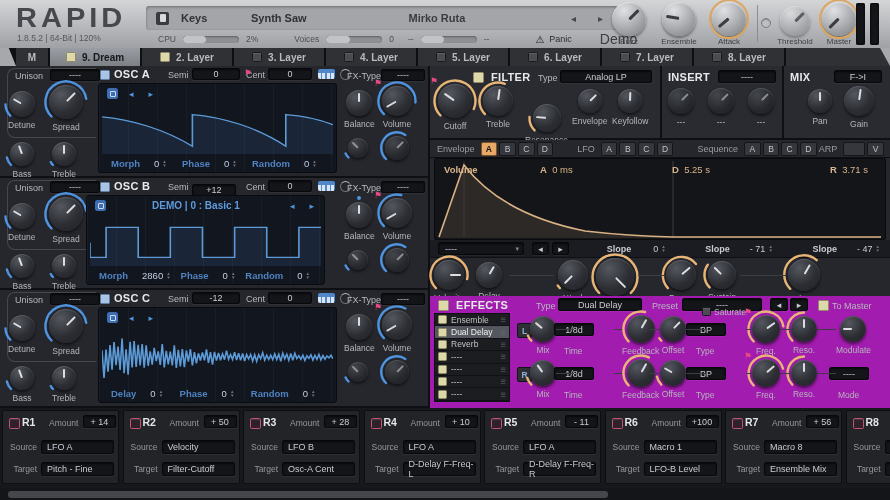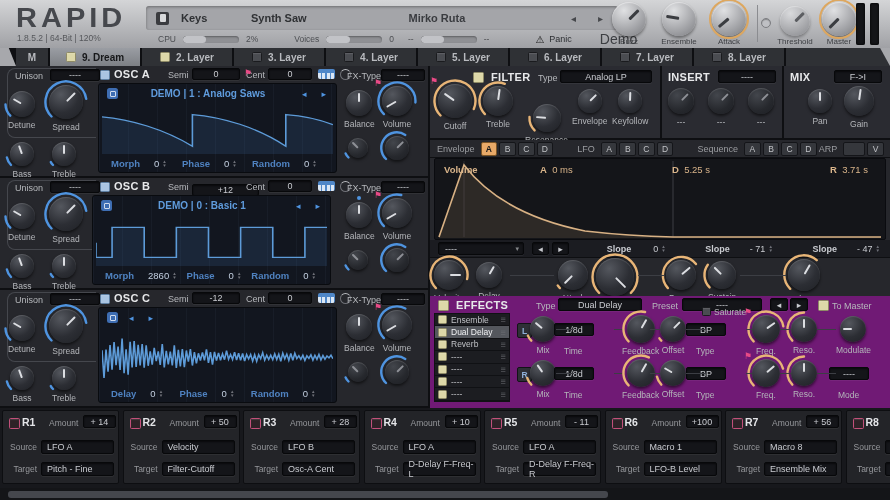--- a/index.html
+++ b/index.html
@@ -101,21 +101,21 @@
   .ltab{width:19px;height:12px;margin-right:2px;background:#35373c;border:1px solid #141519;border-radius:2px;
         display:flex;align-items:center;justify-content:center;font-size:8.5px;color:#c0c2c6;}
   .ltab.on{background:#e8a968;color:#17181a;font-weight:bold;border-color:#7c5526;}
   #envgraph{position:absolute;left:434px;top:92px;width:452px;height:82px;background:#141519;
             border:1px solid #0a0b0f;border-radius:2px;box-sizing:border-box;}
   #envgraph .gl{position:absolute;font-size:9.5px;color:#d9b48a;}
   #envctrl{position:absolute;left:430px;top:174px;width:460px;height:18px;background:#1b1c21;
            display:flex;align-items:center;font-size:9px;color:#c9cbd0;box-sizing:border-box;padding:0 8px;border-bottom:1px solid #0e0f12;}
   #envknobs{position:absolute;left:430px;top:192px;width:460px;height:38px;background:#26272c;}
   .linkln{position:absolute;height:1px;background:#3c3e44;}
-  #effects{position:absolute;left:430px;top:230px;width:460px;height:112px;background:#701a75;}
+  #effects{position:absolute;left:430px;top:230px;width:460px;height:112px;background:#a21caf;}
   #fxlist{position:absolute;left:4px;top:17px;width:76px;background:#1c1d21;border:1px solid #101114;box-sizing:border-box;}
   .fxrow{display:flex;align-items:center;gap:4px;height:11.4px;padding:0 3px;border-bottom:1px solid #101114;font-size:8.5px;color:#c0c2c6;}
   .fxrow.sel{background:#54575d;color:#f0f1f3;}
   .fxrow .chk{width:7px;height:7px;}
   .fxrow .dots{margin-left:auto;color:#6e7076;font-size:6px;}
   .badge{position:absolute;width:13px;height:13px;background:#2e3036;border:1px solid #121317;border-radius:2px;
          color:#8fb0d8;font-size:8.5px;font-weight:bold;display:flex;align-items:center;justify-content:center;}
   
   #matrix{position:absolute;left:0;top:408px;width:890px;height:80px;background:#17181c;}
   .slot{position:absolute;top:2px;height:74px;width:117px;background:#232428;border:1px solid #0d0e11;border-radius:2px;box-sizing:border-box;}
@@ -313,21 +313,20 @@
       <span class="lbl" style="position:absolute;left:168px;top:4px;">Semi</span>
       <div class="vbox" style="position:absolute;left:192px;top:2px;width:48px;height:12px;">0</div>
       <i class="flagp" style="position:absolute;left:244px;top:2px;">⚑</i>
       <span class="lbl" style="position:absolute;left:246px;top:4px;">Cent</span>
       <div class="vbox" style="position:absolute;left:268px;top:2px;width:44px;height:12px;">0</div>
       <span style="position:absolute;left:318px;top:3px;width:17px;height:10px;border-radius:2px;background:linear-gradient(#4f87c8 0 38%,rgba(0,0,0,0) 38%),repeating-linear-gradient(90deg,#dbe7f5 0 3px,#4f87c8 3px 4.5px);"></span>
       <span style="position:absolute;left:340px;top:3px;width:9px;height:9px;border-radius:50%;border:1.5px solid #6e7076;border-top-color:#b9bbbf;"></span>
           <div class="disp" style="left:98px;top:17px;width:237px;height:88px;">
       <div class="dhead">
               <span class="cube"></span>
-        <span class="dtitle">DEMO | 1 : Analog Saws</span>
         <span class="darr">◂</span>
         <span class="darr">▸</span>
             </div>
       <svg style="position:absolute;left:3px;right:3px;top:22px;" width="231" height="48" viewBox="0 0 230 62" preserveAspectRatio="none">
         <path d="M0,14 C28,17 62,30 90,52 L90,11 C120,14 155,28 183,52 L183,11 C205,13 222,20 230,24 L230,62 L0,62 Z" fill="rgba(80,140,210,0.14)" stroke="none"></path>
         <path d="M0,14 C28,17 62,30 90,52 L90,11 C120,14 155,28 183,52 L183,11 C205,13 222,20 230,24" fill="none" stroke="#5d9bd8" stroke-width="1.6"></path>
       </svg>
       <div class="dparams">
               <span class="pl">Morph</span>
             <span class="pv">0</span>
@@ -430,27 +429,27 @@
               </svg>
               <i class="rotor" style="transform:rotate(0deg)">
                 <b></b>
               </i>
             </span>
             <span class="kl">Treble</span>
           </div>
           <span class="chk blue" style="position:absolute;left:100px;top:4px;width:8px;height:8px;"></span>
       <span class="blbl" style="position:absolute;left:114px;top:2px;">OSC B</span>
       <span class="lbl" style="position:absolute;left:168px;top:4px;">Semi</span>
-      <div class="vbox" style="position:absolute;left:192px;top:6px;width:67px;height:12px;">+12</div>
+      <div class="vbox" style="position:absolute;left:192px;top:6px;width:44px;height:12px;">+12</div>
 
       <span class="lbl" style="position:absolute;left:246px;top:4px;">Cent</span>
       <div class="vbox" style="position:absolute;left:268px;top:2px;width:44px;height:12px;">0</div>
       <span style="position:absolute;left:318px;top:3px;width:17px;height:10px;border-radius:2px;background:linear-gradient(#4f87c8 0 38%,rgba(0,0,0,0) 38%),repeating-linear-gradient(90deg,#dbe7f5 0 3px,#4f87c8 3px 4.5px);"></span>
       <span style="position:absolute;left:340px;top:3px;width:9px;height:9px;border-radius:50%;border:1.5px solid #6e7076;border-top-color:#b9bbbf;"></span>
-          <div class="disp" style="left:92px;top:17px;width:237px;height:88px;">
+          <div class="disp" style="left:86px;top:17px;width:237px;height:88px;">
       <div class="dhead">
               <span class="cube"></span>
         <span class="dtitle">DEMO | 0 : Basic 1</span>
         <span class="darr">◂</span>
         <span class="darr">▸</span>
             </div>
       <svg style="position:absolute;left:3px;right:3px;top:22px;" width="231" height="48" viewBox="0 0 230 62" preserveAspectRatio="none">
         <path d="M0,32 L0,51 L16,51 L16,12 L48,12 L48,51 L80,51 L80,12 L112,12 L112,51 L144,51 L144,12 L176,12 L176,51 L208,51 L208,12 L230,12 L230,62 L0,62 Z" fill="rgba(80,140,210,0.14)" stroke="none"></path>
         <path d="M0,32 L0,51 L16,51 L16,12 L48,12 L48,51 L80,51 L80,12 L112,12 L112,51 L144,51 L144,12 L176,12 L176,51 L208,51 L208,12 L230,12" fill="none" stroke="#5d9bd8" stroke-width="1.6"></path>
       </svg>

